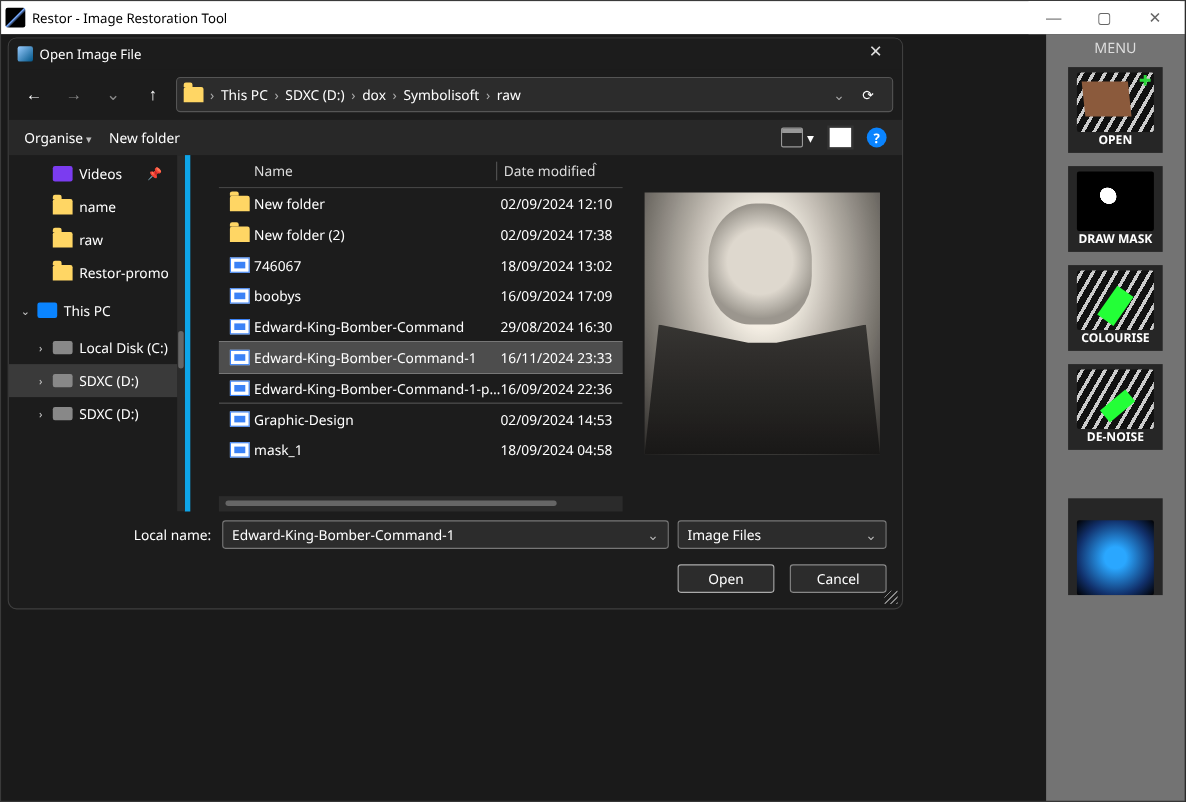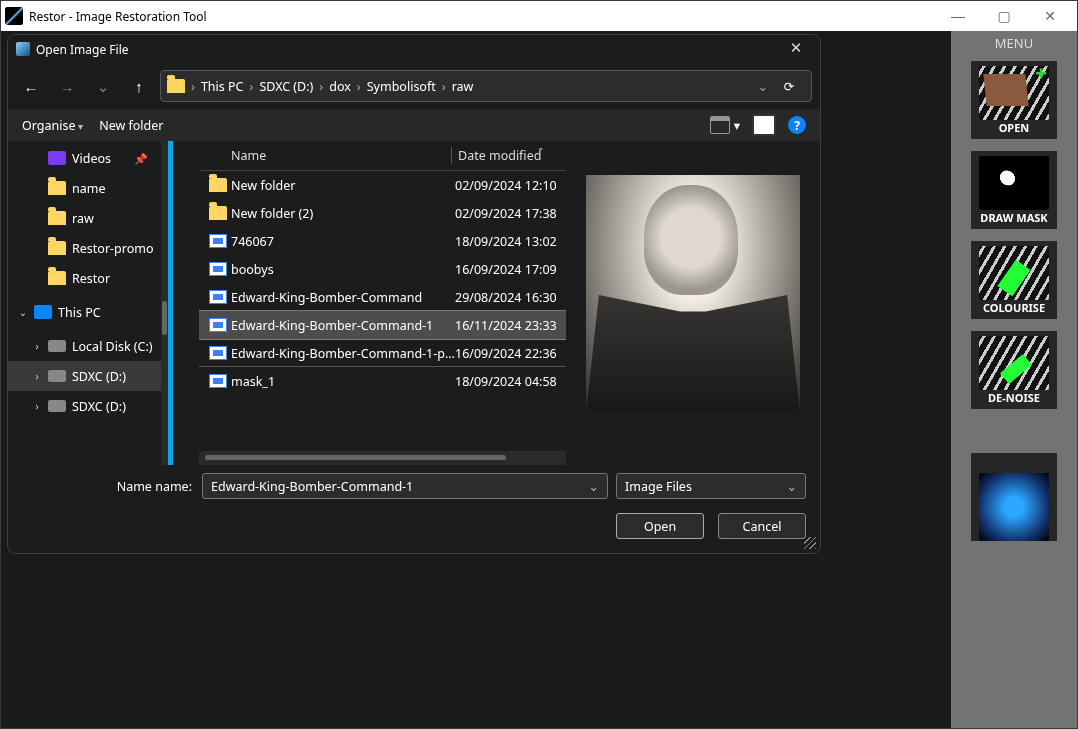--- a/index.html
+++ b/index.html
@@ -237,25 +237,20 @@
             <li class="sub1">
               <span class="chev none">›</span>
               <span class="fld"></span>
               <span>raw</span>
             </li>
             <li class="sub1">
               <span class="chev none">›</span>
               <span class="fld"></span>
               <span>Restor-promo</span>
             </li>
-            <li class="sub1">
-              <span class="chev none">›</span>
-              <span class="fld"></span>
-              <span>Restor</span>
-            </li>
           </ul>
         <ul>
           <li class="">
             <span class="chev">⌄</span>
               <span class="pc"></span>
             <span>This PC</span>
           </li>
         </ul>
         <ul id="tree-drives">
             <li class="sub1">
@@ -313,35 +308,40 @@
                 <span class="nm">Edward-King-Bomber-Command-1</span>
                 <span class="dt">16/11/2024 23:33</span>
               </div>
               <div class="row hov">
                 <span class="ic img"></span>
                 <span class="nm">Edward-King-Bomber-Command-1-proc...</span>
                 <span class="dt">16/09/2024 22:36</span>
               </div>
               <div class="row">
                 <span class="ic img"></span>
+                <span class="nm">Graphic-Design</span>
+                <span class="dt">02/09/2024 14:53</span>
+              </div>
+              <div class="row">
+                <span class="ic img"></span>
                 <span class="nm">mask_1</span>
                 <span class="dt">18/09/2024 04:58</span>
               </div>
             </div>
           <div class="list-hscroll"></div>
         </div>
         <div class="preview">
           <div class="preview-box"></div>
         </div>
       </div>
     </div>
 
     <div class="dlg-foot">
       <div class="row1">
-        <span class="lab">Name name:</span>
+        <span class="lab">Local name:</span>
         <div class="combo">
           <span>Edward-King-Bomber-Command-1</span>
           <span class="dd">⌄</span>
         </div>
         <div class="combo sm">
           <span>Image Files</span>
           <span class="dd">⌄</span>
         </div>
       </div>
       <div class="row2">

